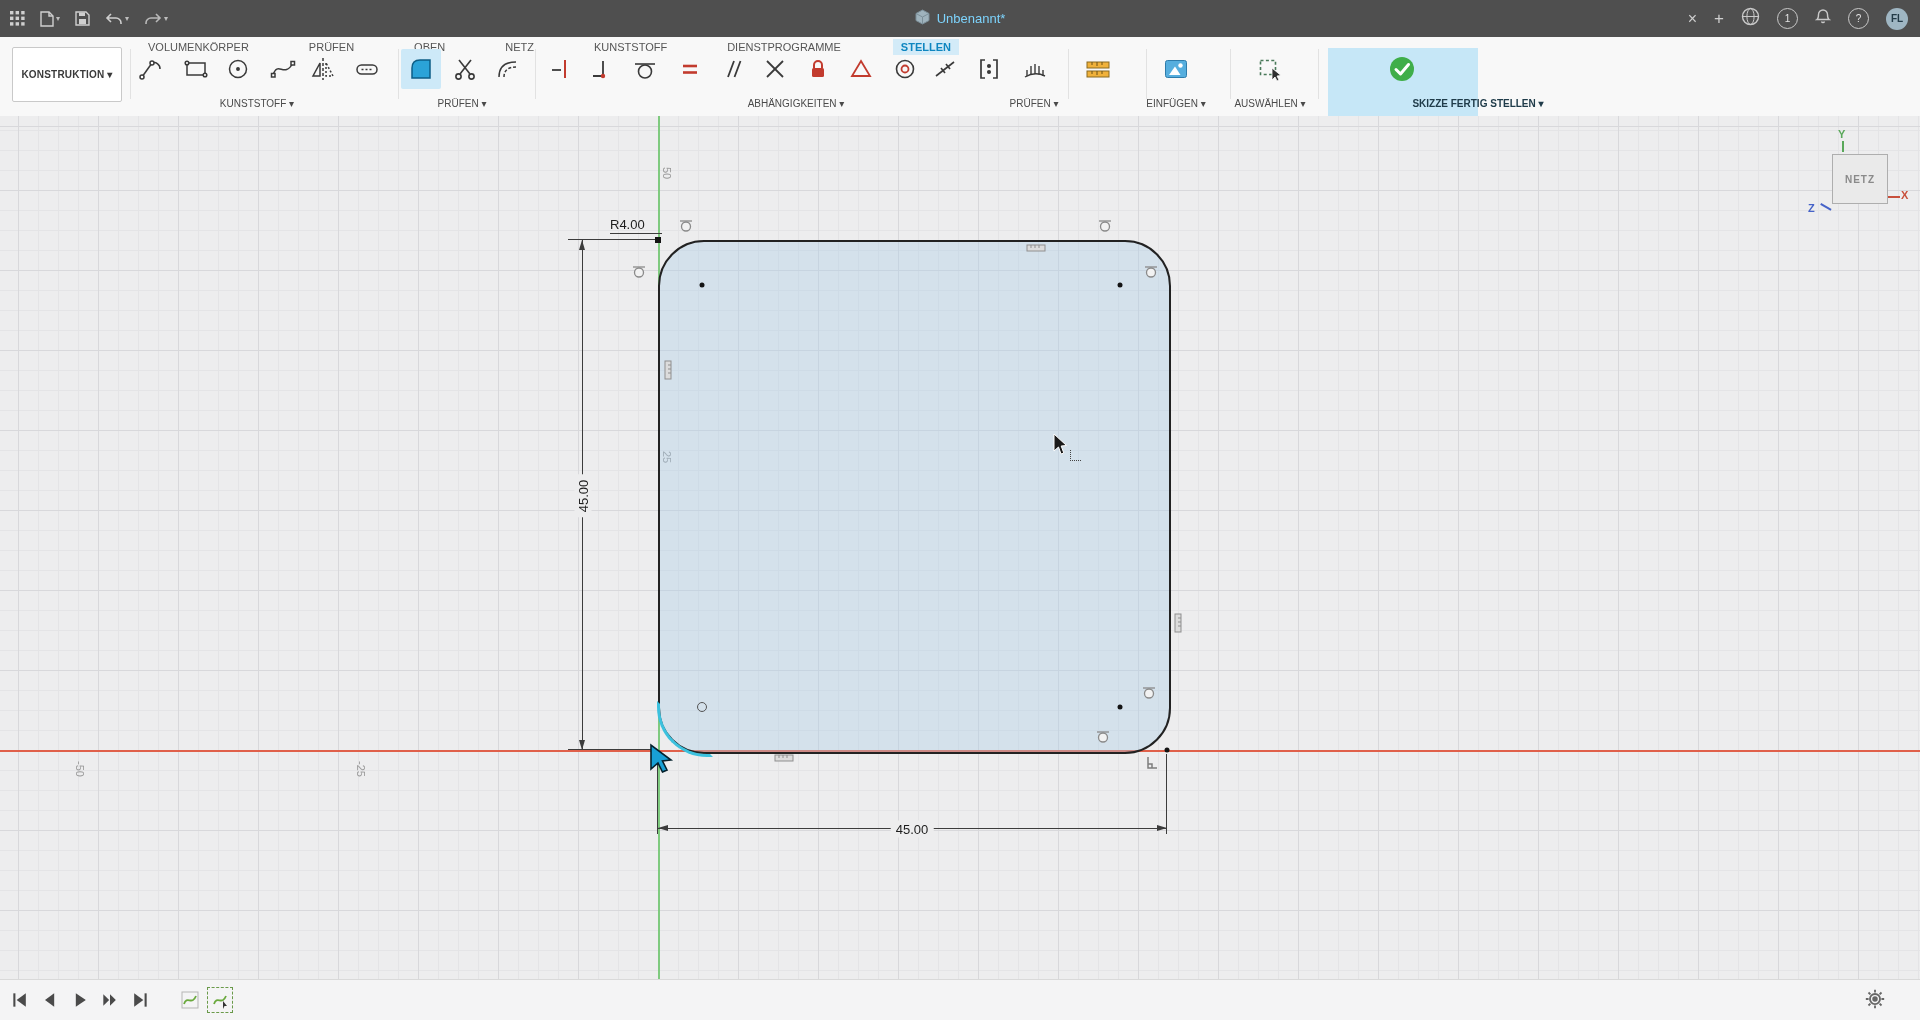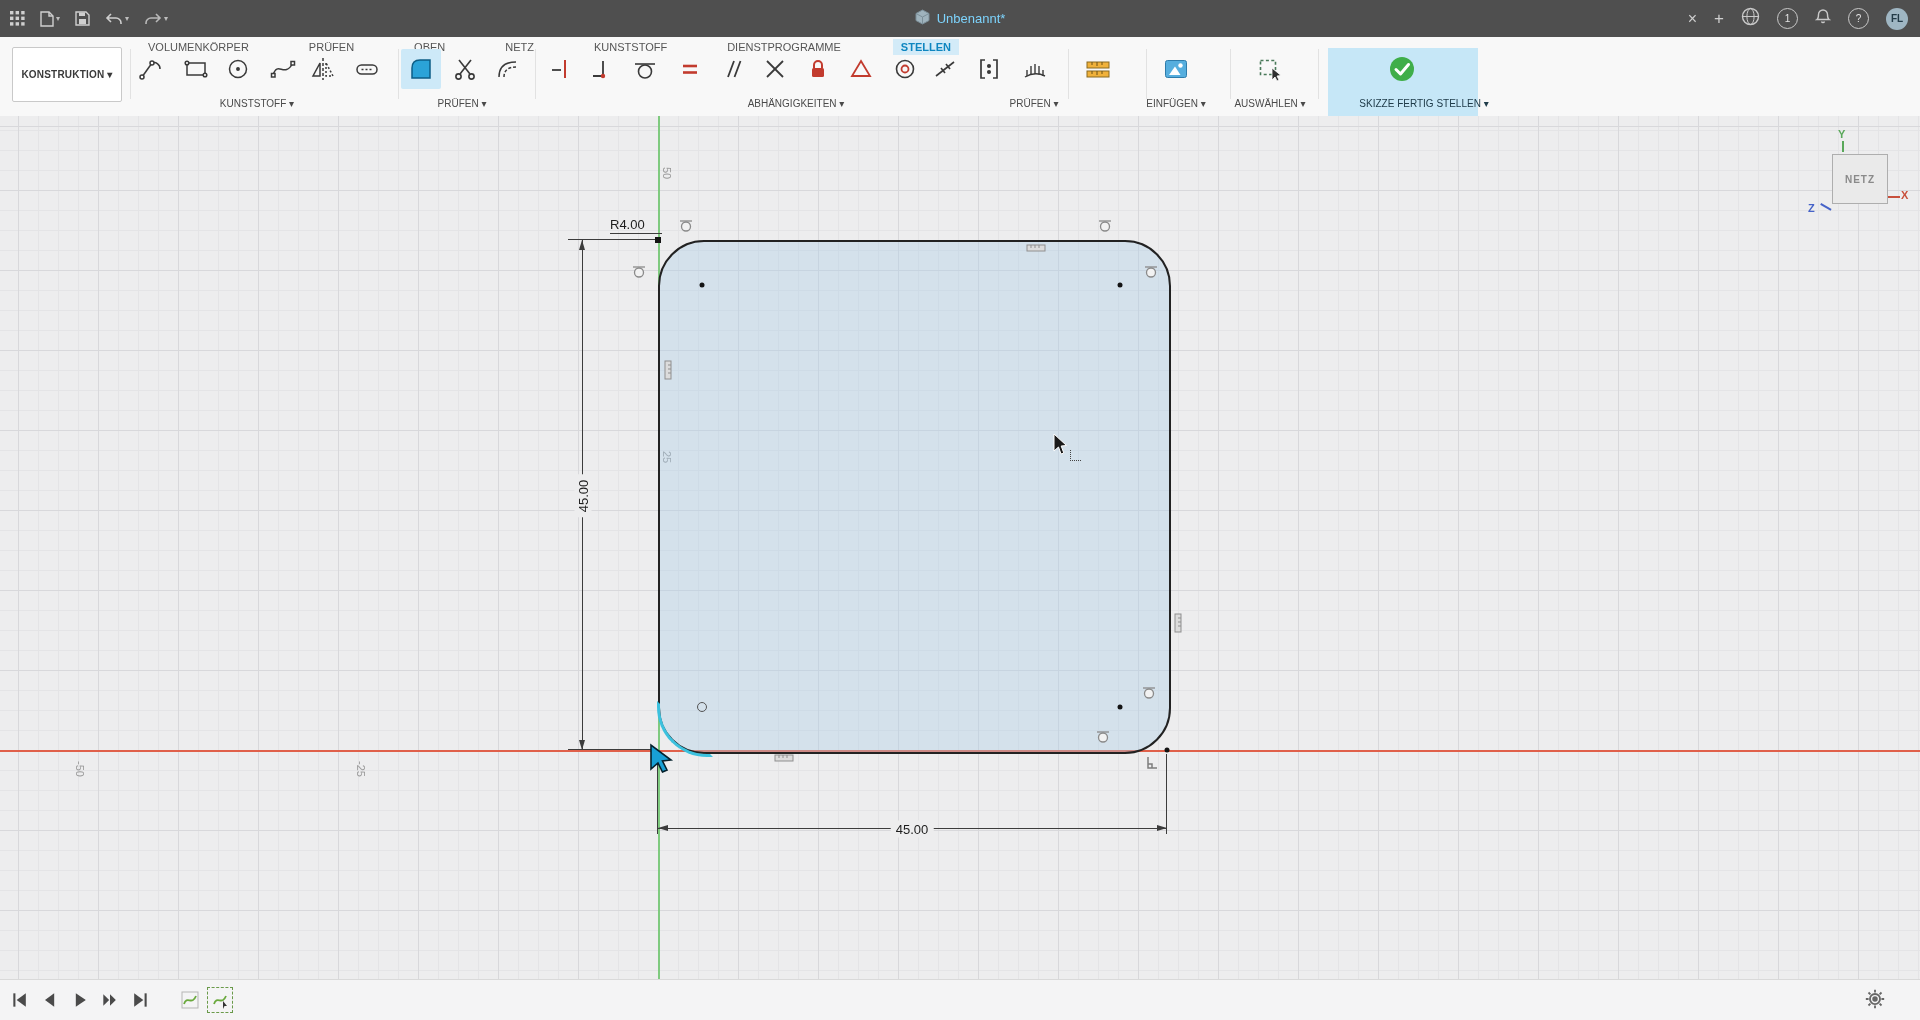--- a/index.html
+++ b/index.html
@@ -35,22 +35,22 @@
   #tabstrip{position:absolute;left:140px;top:0;height:19px;display:flex;gap:44px;align-items:center}
   .tab{font-size:11px;color:#555;padding:2px 8px;white-space:nowrap}
   .tab.active{background:#d3ebf8;color:#0f86c0;font-weight:700}
   .ticon{position:absolute;top:12px;width:40px;height:40px;display:flex;align-items:center;
          justify-content:center}
   .ticon.active{background:#cde9f8;border-radius:2px}
   .glabel{position:absolute;top:61px;transform:translateX(-50%);font-size:10px;color:#4a4a4a;
           white-space:nowrap}
   .vsep{position:absolute;top:12px;width:1px;height:50px;background:#e2e2e2}
   #finish-block{position:absolute;left:1328px;top:11px;width:150px;height:68px;background:#c6e7f7}
-  #finish-label{position:absolute;top:61px;left:1424px;transform:translateX(-50%);font-size:10px;
-          color:#203c4a;white-space:nowrap;font-weight:400}
+  #finish-label{position:absolute;top:61px;left:1478px;transform:translateX(-50%);font-size:10px;
+          color:#203c4a;white-space:nowrap;font-weight:700}
 
   
   #canvas{position:absolute;top:116px;left:0;width:1920px;height:864px;background:#ededee;
     background-image:
       repeating-linear-gradient(to right,#d8d8db 0 1px,transparent 1px 80px),
       repeating-linear-gradient(to bottom,#d8d8db 0 1px,transparent 1px 80px),
       repeating-linear-gradient(to right,#e4e4e6 0 1px,transparent 1px 20px),
       repeating-linear-gradient(to bottom,#e4e4e6 0 1px,transparent 1px 20px);
     background-position:18px 0,0 74px,18px 0,0 14px}
   #axis-y{position:absolute;left:658px;top:0;width:1.5px;height:864px;background:#7fca7f}

